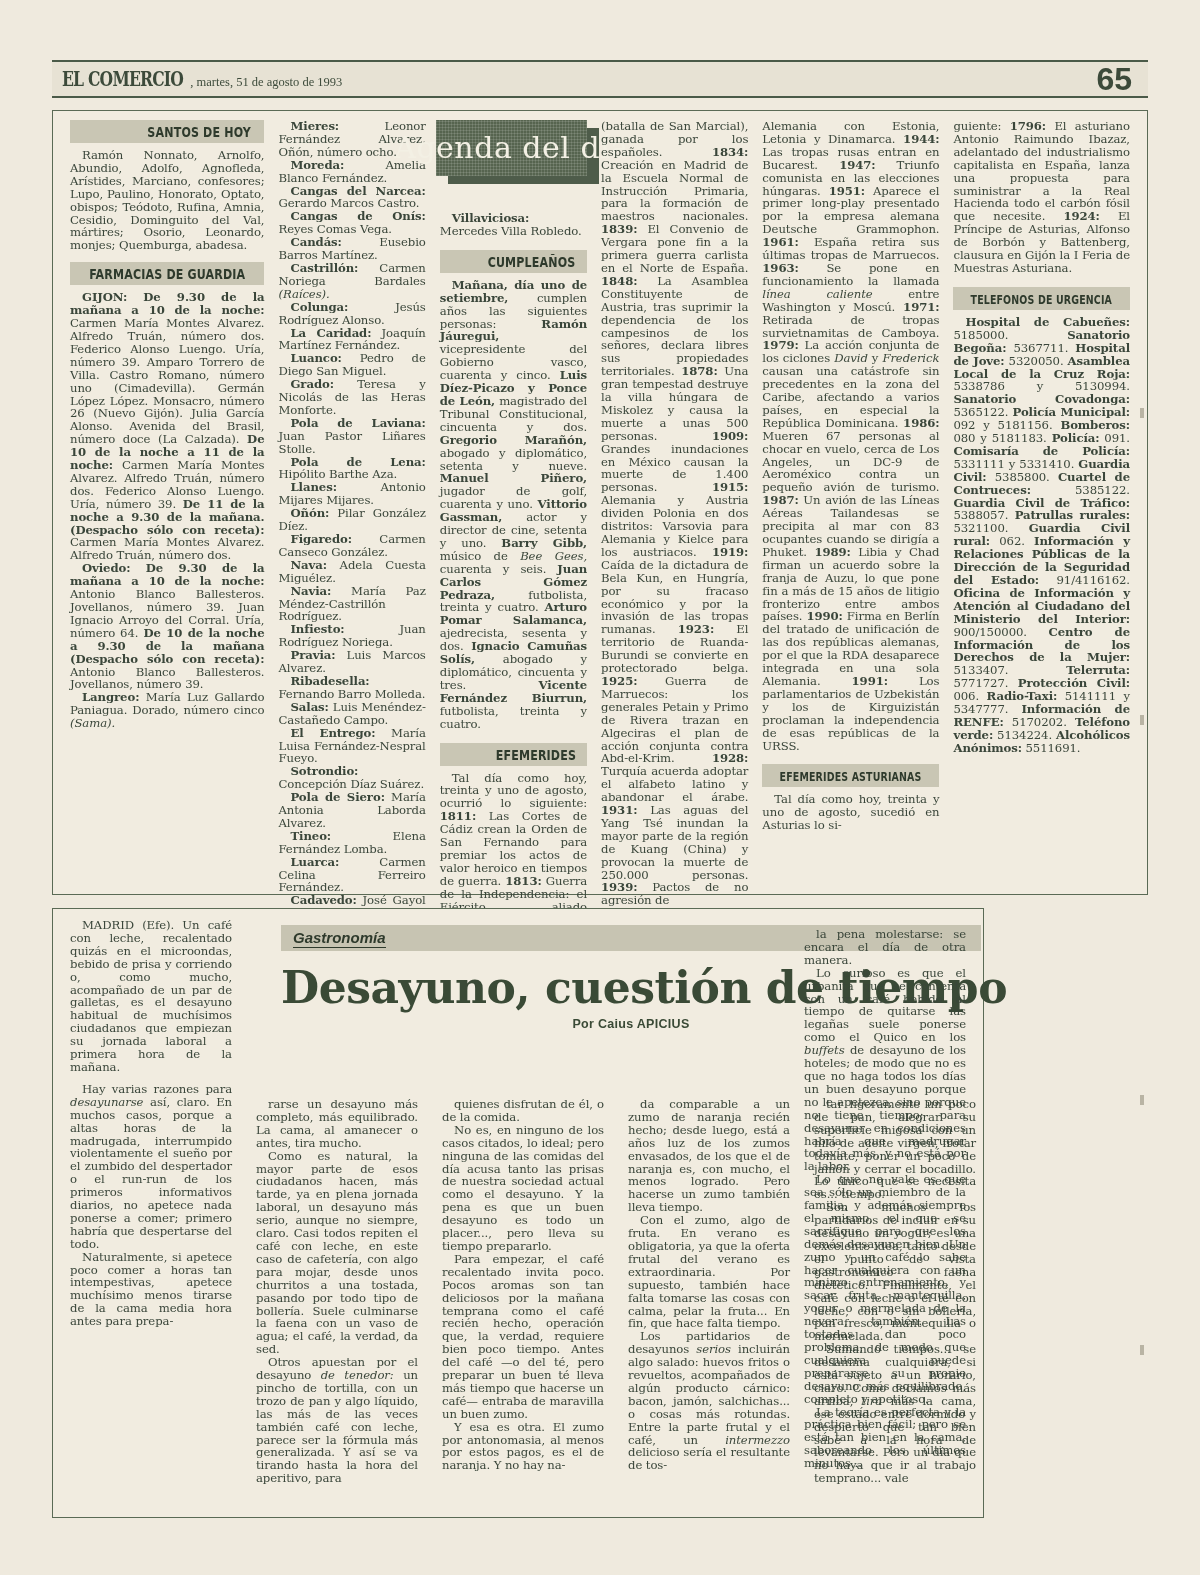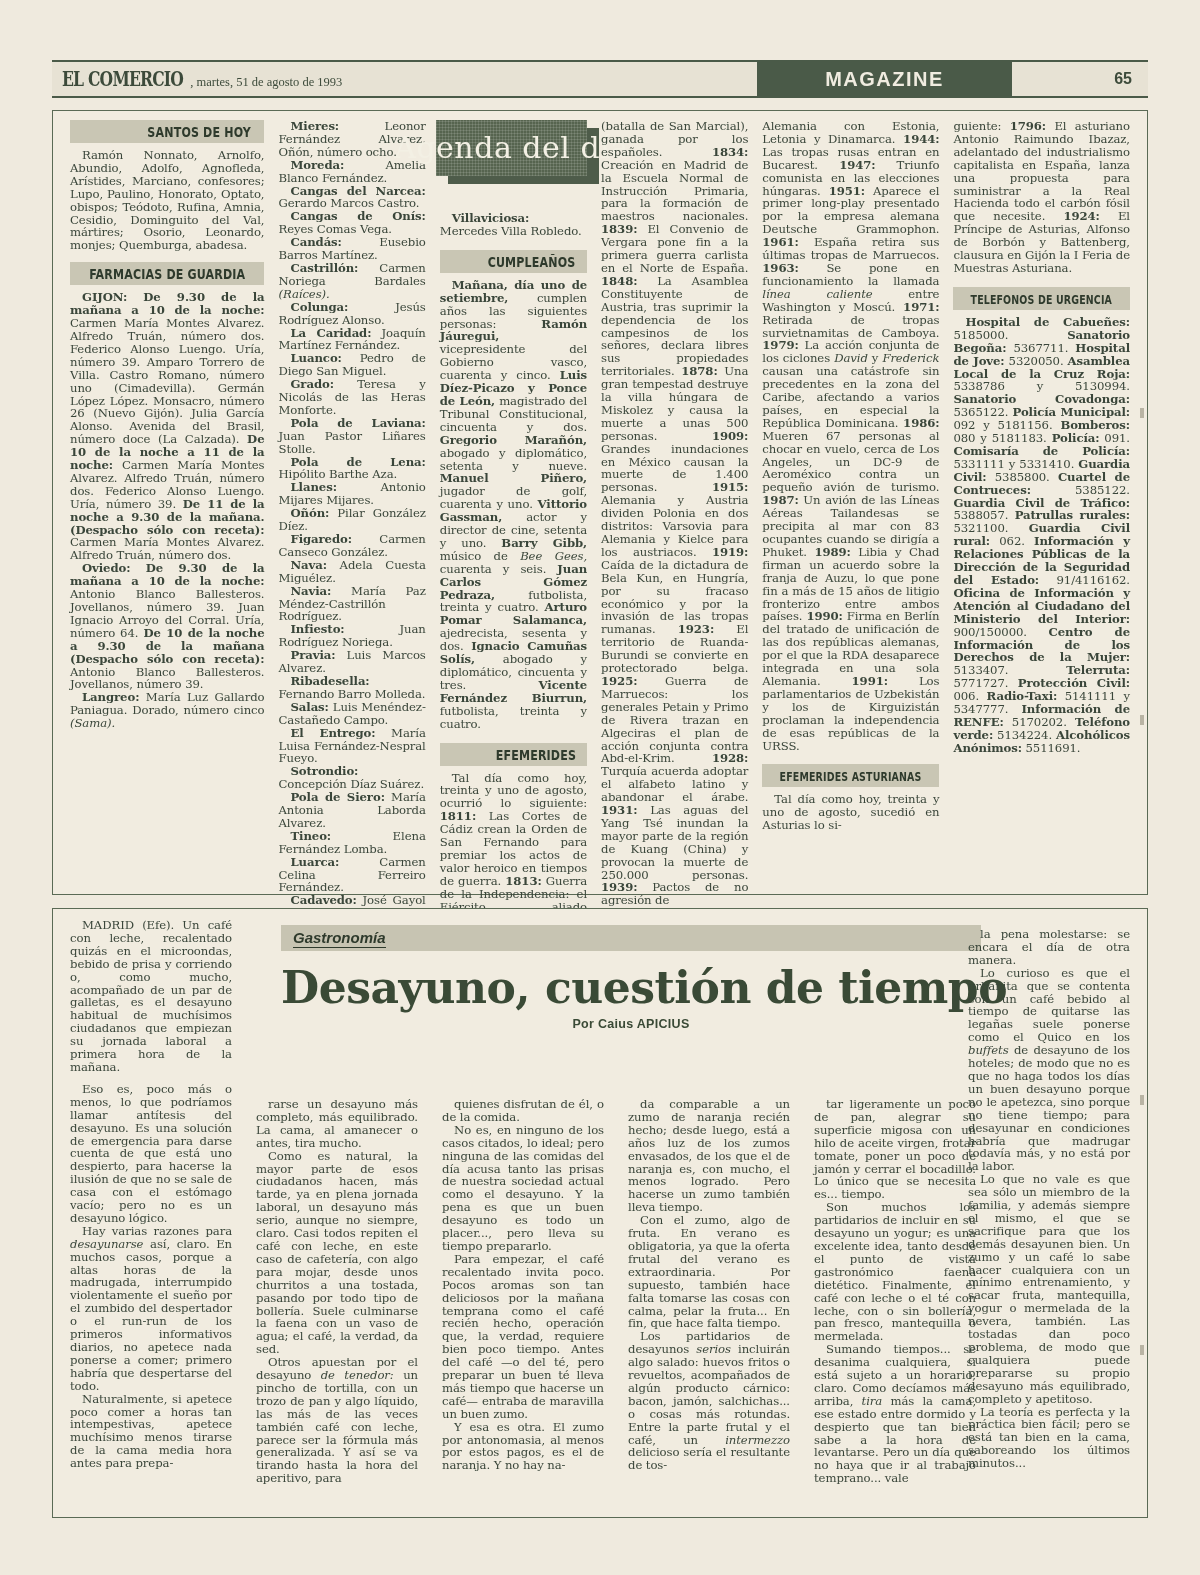--- a/index.html
+++ b/index.html
@@ -49,33 +49,33 @@
     color:#f0ece0;
     font-family:"Liberation Sans", sans-serif;
     font-weight:bold;font-size:20px;letter-spacing:1.5px;
     display:flex;align-items:center;justify-content:center;
     margin-left:200px;
   }
   .mh-right{
     flex:0 0 auto;
     padding:0 16px 0 0;
     font-family:"Liberation Sans", sans-serif;
-    font-weight:bold;font-size:16px;color:#3c4a3a;
+    font-weight:bold;font-size:32px;color:#3c4a3a;
     display:flex;align-items:center;justify-content:flex-end;
     min-width:120px;
   }
   
   .box{
     position:absolute;
     border:1.5px solid #5a6a55;
     background:#f1ece0;
     box-sizing:border-box;
   }
   #agenda-box{left:52px;top:110px;width:1096px;height:785px;}
-  #gastro-box{left:52px;top:908px;width:1096px;height:610px;}
+  #gastro-box{left:52px;top:908px;width:932px;height:610px;}
 
   .cols{
     position:absolute;inset:9px 10px 8px 10px;
     display:flex;
     gap:0;
   }
   .col{
     flex:1 1 0;
     padding:0 7px;
     box-sizing:border-box;
@@ -195,21 +195,20 @@
 <body>
 
 <div class="page">
 
   <div class="masthead">
     <div class="mh-left">
       <div class="mh-logo">EL COMERCIO</div>
       <div class="mh-date">, martes, 51 de agosto de 1993</div>
     </div>
     <div class="mh-spacer"></div>
-    <div class="mh-center">MAGAZINE</div>
     <div class="mh-right">65</div>
   </div>
 
   <div class="box" id="agenda-box">
     <div class="cols">
 
       <div class="col">
         <div class="sec-head">
           <span>SANTOS DE HOY</span>
         </div>
@@ -302,21 +301,20 @@
       <div class="kicker">
         <span>Gastronomía</span>
       </div>
       <div class="headline">Desayuno, cuestión de tiempo</div>
       <div class="byline">Por Caius APICIUS</div>
     </div>
 
     <div class="gastro-lead">
       <p class="body">MADRID (Efe). Un café con leche, recalentado quizás en el microondas, bebido de prisa y corriendo o, como mucho, acompañado de un par de galletas, es el desayuno habitual de muchísimos ciudadanos que empiezan su jornada laboral a primera hora de la mañana.</p>
       <div>
-          <p class="body sp">Eso es, poco más o menos, lo que podríamos llamar antítesis del desayuno. Es una solución de emergencia para darse cuenta de que está uno despierto, para hacerse la ilusión de que no se sale de casa con el estómago vacío; pero no es un desayuno lógico.</p>
           <p class="body sp">Hay varias razones para <i>desayunarse</i> así, claro. En muchos casos, porque a altas horas de la madrugada, interrumpido violentamente el sueño por el zumbido del despertador o el run-run de los primeros informativos diarios, no apetece nada ponerse a comer; primero habría que despertarse del todo.</p>
           <p class="body sp">Naturalmente, si apetece poco comer a horas tan intempestivas, apetece muchísimo menos tirarse de la cama media hora antes para prepa-</p>
         </div>
     </div>
 
     <div class="gastro-right-top">
       <div>
           <p class="body sp">la pena molestarse: se encara el día de otra manera.</p>
           <p class="body sp">Lo curioso es que el urbanita que se contenta con un café bebido al tiempo de quitarse las legañas suele ponerse como el Quico en los <i>buffets</i> de desayuno de los hoteles; de modo que no es que no haga todos los días un buen desayuno porque no le apetezca, sino porque no tiene tiempo; para desayunar en condiciones habría que madrugar todavía más, y no está por la labor.</p>
           <p class="body sp">Lo que no vale es que sea sólo un miembro de la familia, y además siempre el mismo, el que se sacrifique para que los demás desayunen bien. Un zumo y un café lo sabe hacer cualquiera con un mínimo entrenamiento, y sacar fruta, mantequilla, yogur o mermelada de la nevera, también. Las tostadas dan poco problema, de modo que cualquiera puede prepararse su propio desayuno más equilibrado, completo y apetitoso.</p>

